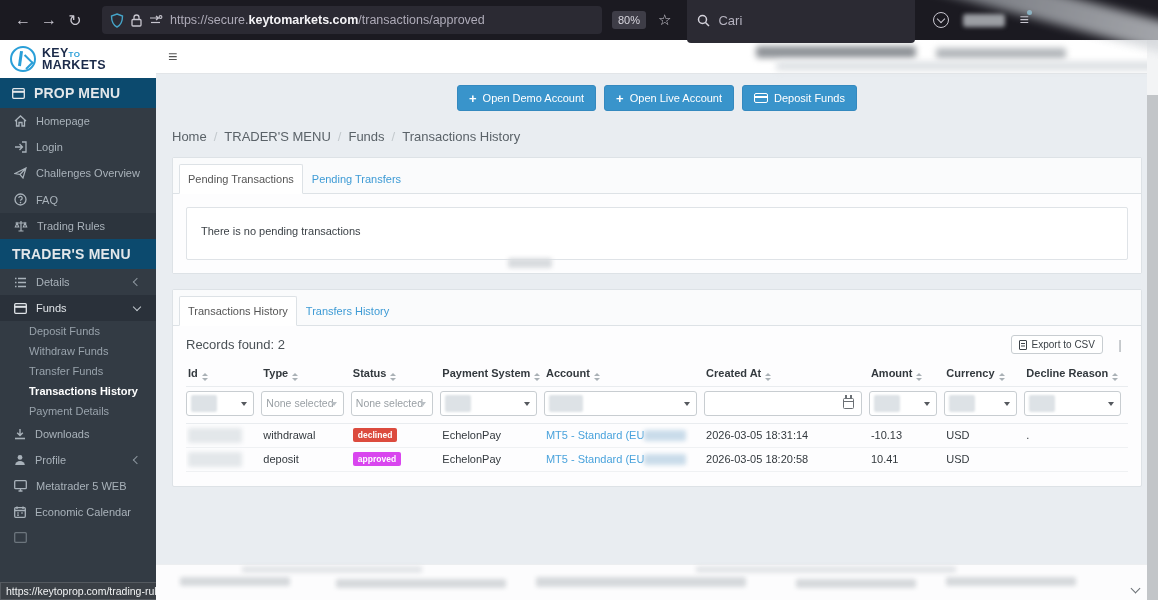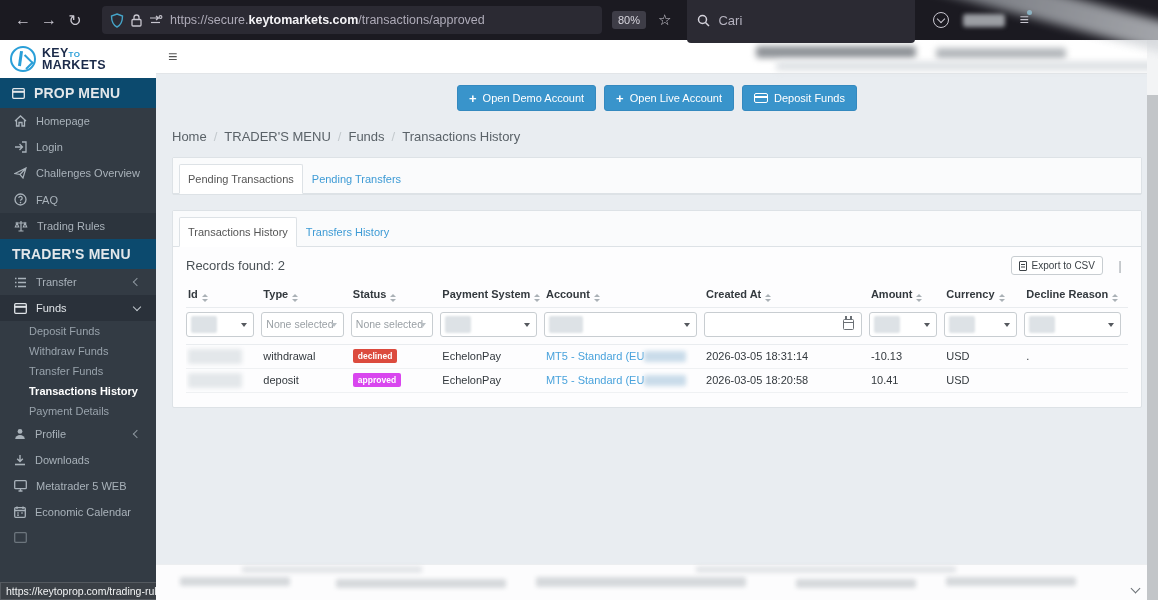--- a/index.html
+++ b/index.html
@@ -215,52 +215,52 @@
 
       <div class="menu-header">
         <span>TRADER'S MENU</span>
       </div>
 
       <div class="menu-item">
         <svg width="13" height="11" viewBox="0 0 13 11">
             <path d="M4 1.5 h8 M4 5.5 h8 M4 9.5 h8" stroke="#a9b2ba" stroke-width="1.4"></path>
             <path d="M1 1.5 h1.5 M1 5.5 h1.5 M1 9.5 h1.5" stroke="#a9b2ba" stroke-width="1.4"></path>
           </svg>
-        <span class="lbl">Transfer</span>
+        <span class="lbl">Details</span>
         <span class="chev-l"></span>
       </div>
 
       <div class="menu-item open">
         <svg width="13" height="11" viewBox="0 0 13 11">
             <rect x="0.7" y="0.7" width="11.6" height="9.6" rx="1" fill="none" stroke="#dfe3e7" stroke-width="1.3"></rect>
             <rect x="0.7" y="2.8" width="11.6" height="2" fill="#dfe3e7"></rect>
           </svg>
         <span class="lbl">Funds</span>
         <span class="chev-d"></span>
       </div>
       <div class="submenu-item">Deposit Funds</div>
       <div class="submenu-item">Withdraw Funds</div>
       <div class="submenu-item">Transfer Funds</div>
       <div class="submenu-item active">Transactions History</div>
       <div class="submenu-item">Payment Details</div>
 
       <div class="menu-item">
         <svg width="12" height="12" viewBox="0 0 12 12">
+            <path d="M6 1 v6 M3.2 4.8 L6 7.6 L8.8 4.8" fill="none" stroke="#a9b2ba" stroke-width="1.4"></path>
+            <path d="M1 10.5 h10" stroke="#a9b2ba" stroke-width="1.6"></path>
+          </svg>
+        <span class="lbl">Downloads</span>
+      </div>
+      <div class="menu-item">
+        <svg width="12" height="12" viewBox="0 0 12 12">
             <circle cx="6" cy="3.4" r="2.4" fill="#a9b2ba"></circle>
             <path d="M1.2 11 a4.8 4 0 0 1 9.6 0 Z" fill="#a9b2ba"></path>
           </svg>
         <span class="lbl">Profile</span>
         <span class="chev-l"></span>
-      </div>
-      <div class="menu-item">
-        <svg width="12" height="12" viewBox="0 0 12 12">
-            <path d="M6 1 v6 M3.2 4.8 L6 7.6 L8.8 4.8" fill="none" stroke="#a9b2ba" stroke-width="1.4"></path>
-            <path d="M1 10.5 h10" stroke="#a9b2ba" stroke-width="1.6"></path>
-          </svg>
-        <span class="lbl">Downloads</span>
       </div>
       <div class="menu-item">
         <svg width="13" height="12" viewBox="0 0 13 12">
             <rect x="0.7" y="0.7" width="11.6" height="8" rx="1" fill="none" stroke="#a9b2ba" stroke-width="1.3"></rect>
             <path d="M4.5 11 h4 M6.5 8.7 v2.3" stroke="#a9b2ba" stroke-width="1.3"></path>
           </svg>
         <span class="lbl">Metatrader 5 WEB</span>
       </div>
       <div class="menu-item">
         <svg width="12" height="12" viewBox="0 0 12 12">
@@ -310,20 +310,24 @@
         <span class="sep">/</span>
         <span class="bc">Funds</span>
         <span class="sep">/</span>
         <span class="bc">Transactions History</span>
       </div>
 
       <section class="card first">
         <div class="tabs">
           <span class="tab active">Pending Transactions</span>
           <span class="tab link">Pending Transfers</span>
+        </div>
+        <div class="card-body">
+          <div class="empty-panel">There is no pending transactions</div>
+          <span class="body-blob" style="left:335px;bottom:5px;width:44px;height:10px;"></span>
         </div>
       </section>
 
       <section class="card second">
         <div class="tabs">
           <span class="tab active">Transactions History</span>
           <span class="tab link">Transfers History</span>
         </div>
 
         <div class="records-bar">

